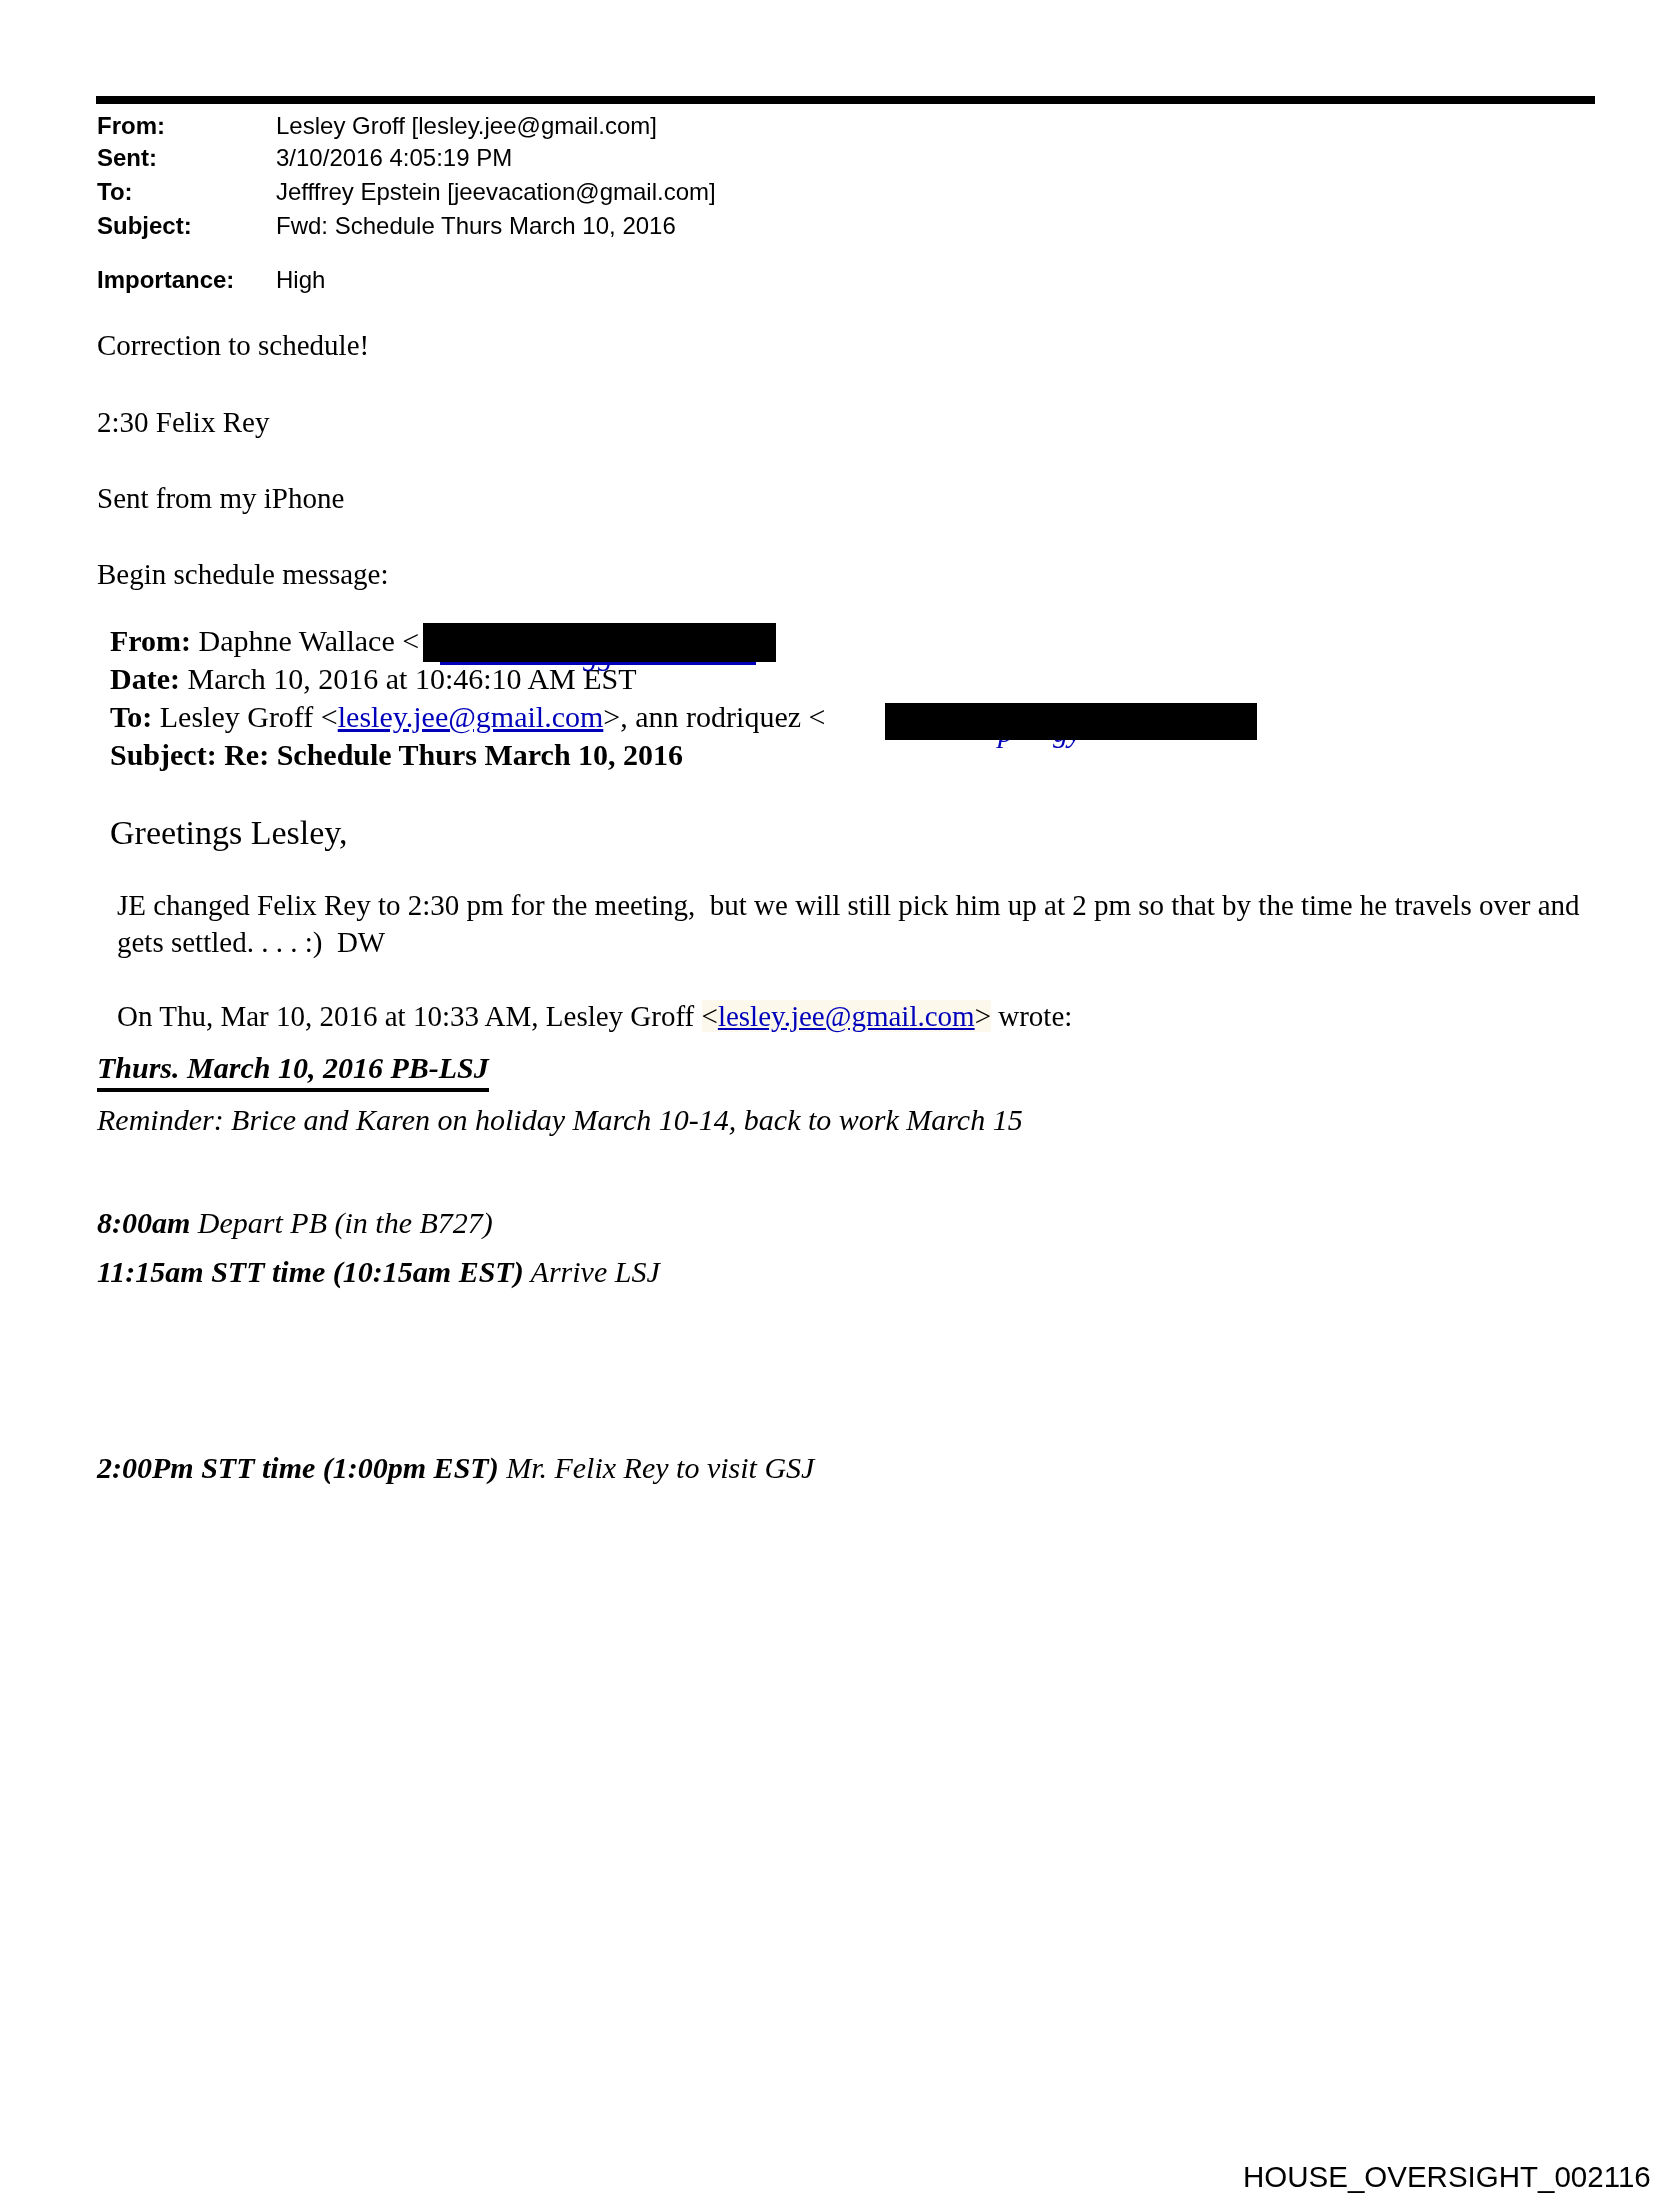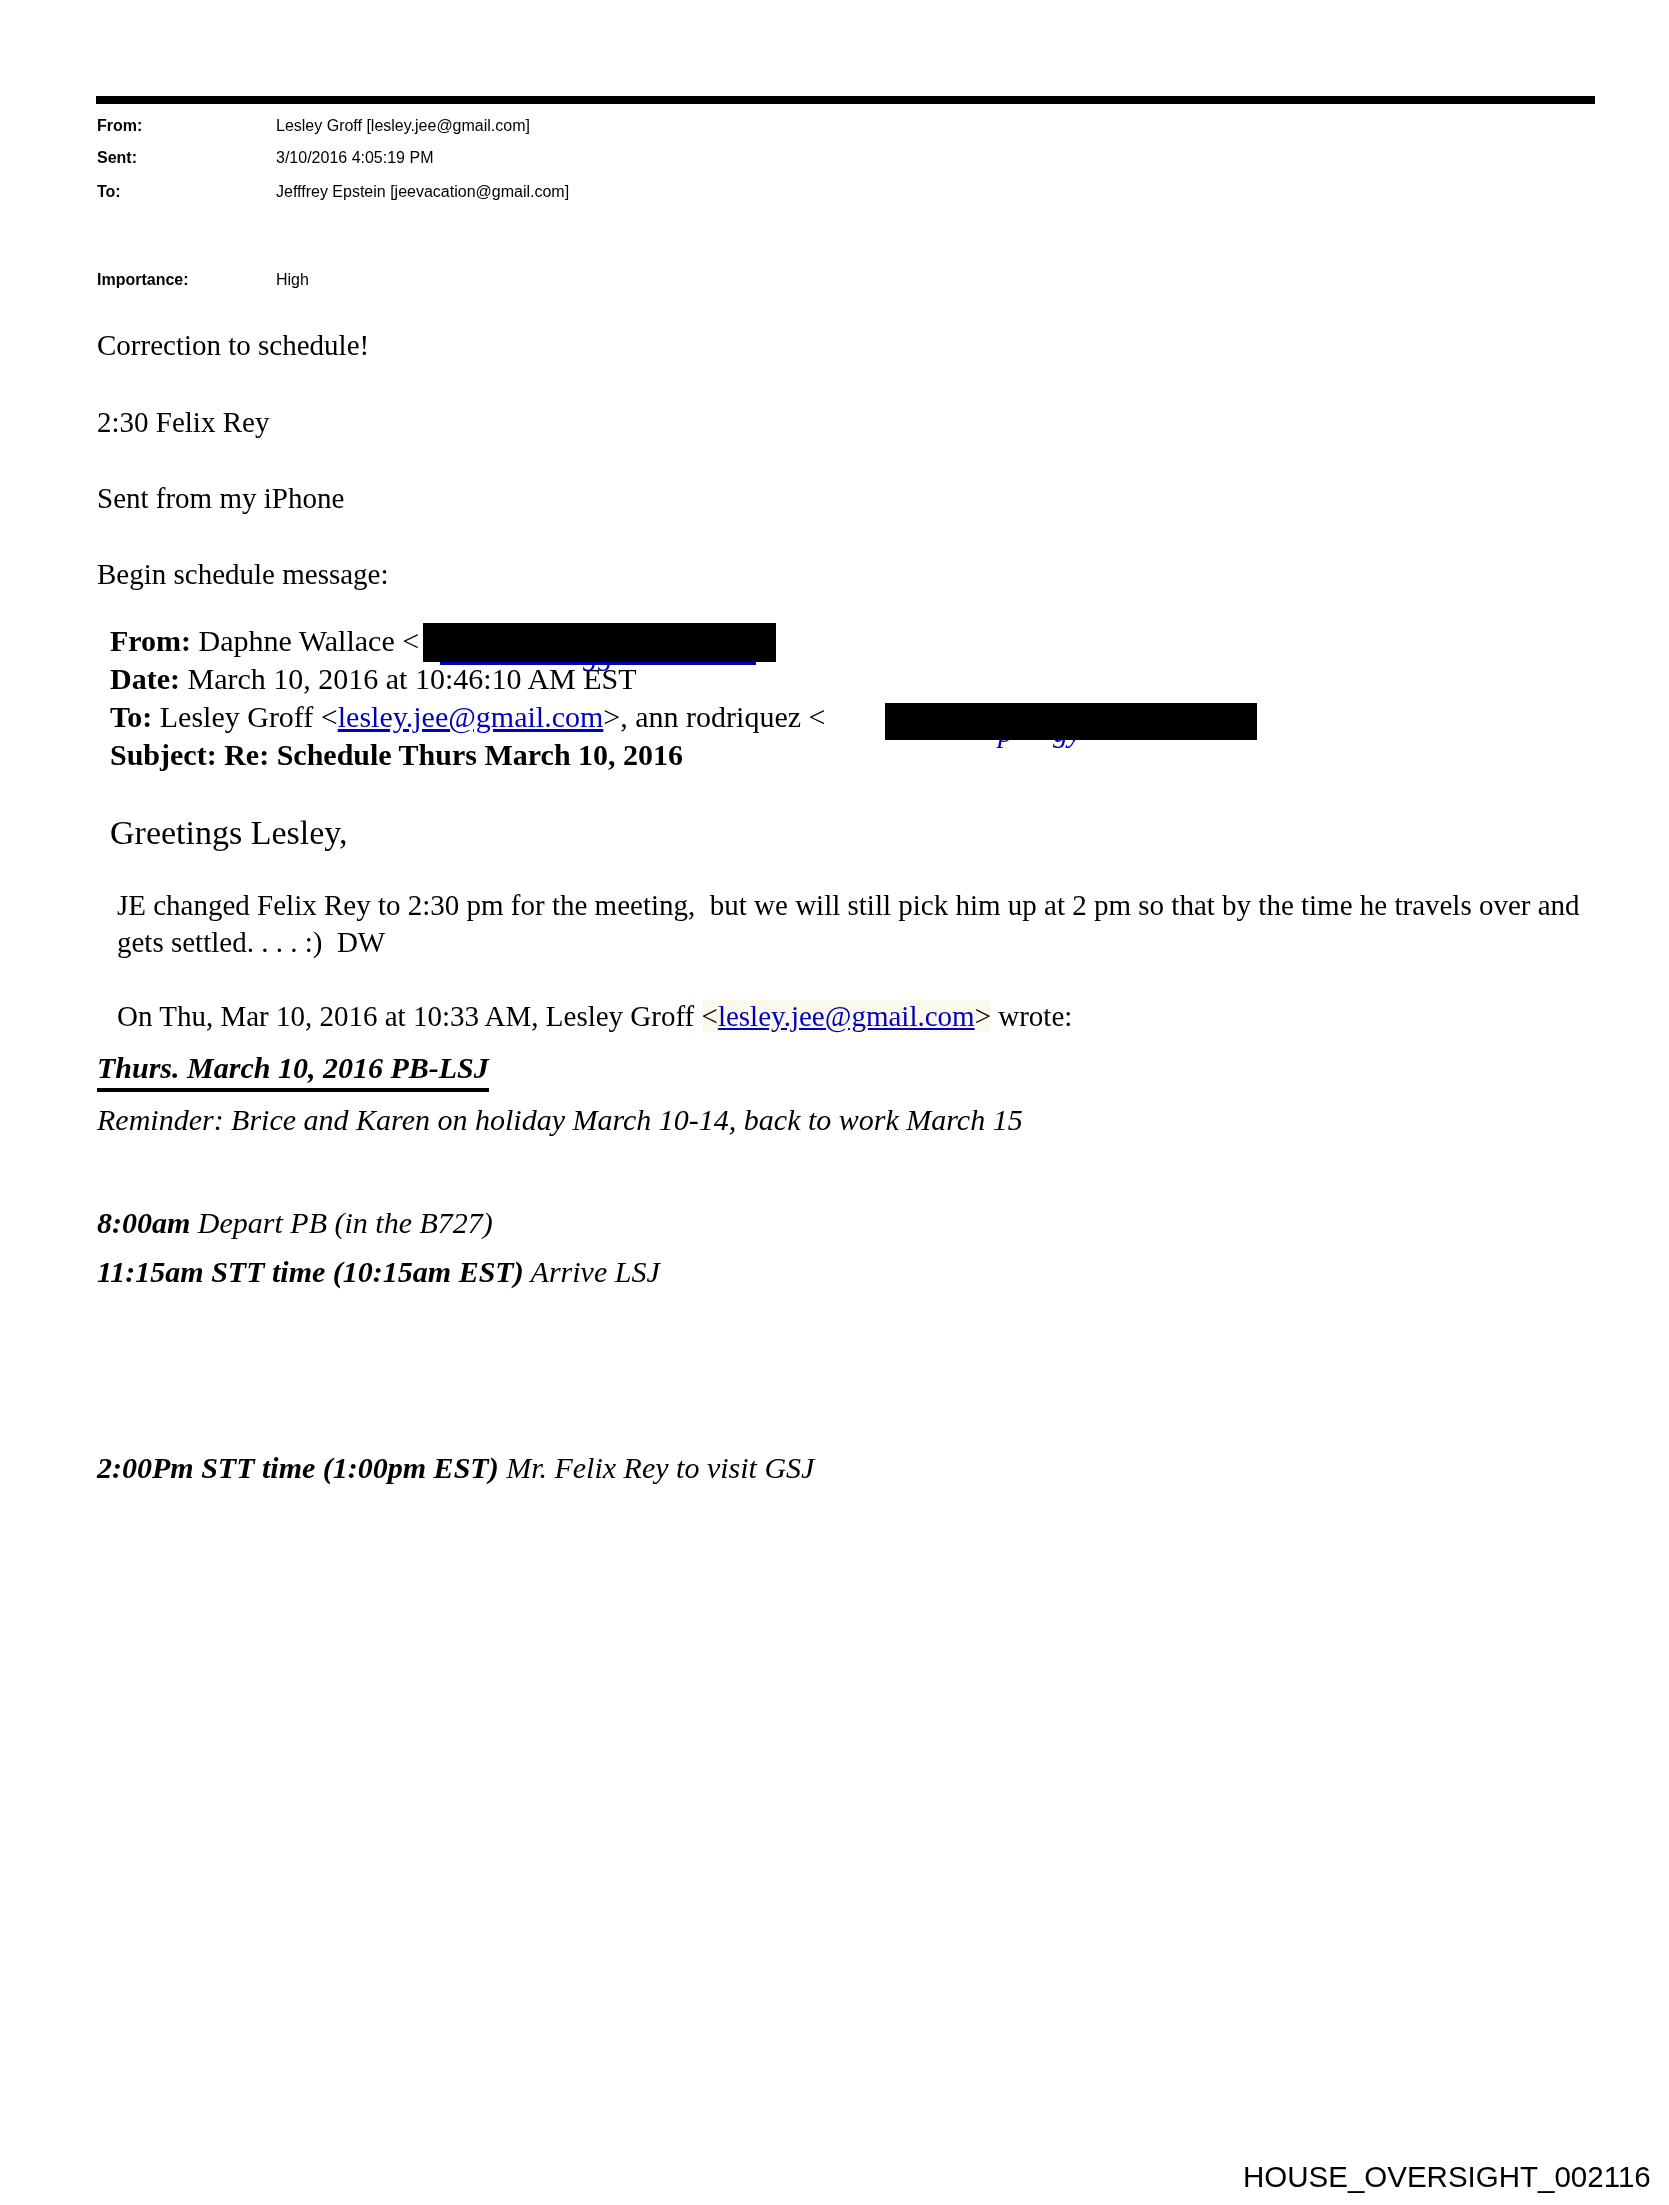--- a/index.html
+++ b/index.html
@@ -7,21 +7,21 @@
     position:relative;
     width:1669px;height:2205px;
     background:#ffffff;
     overflow:hidden;
     font-family:"Liberation Serif", serif;
     color:#000;
   }
   .abs{position:absolute;}
   .sans{font-family:"Liberation Sans", sans-serif;}
   .rule{background:#000;}
-  .hdr-row{left:97px;font-size:16px;line-height:29px;white-space:nowrap;}
+  .hdr-row{left:97px;font-size:24px;line-height:29px;white-space:nowrap;}
   .hdr-label{display:inline-block;width:179px;font-weight:bold;}
   .hdr-value{font-weight:normal;}
   .body-line{left:97px;font-size:29px;line-height:35px;white-space:nowrap;}
   .fwd-line{left:110px;font-size:30px;line-height:37px;white-space:nowrap;}
   .fwd-label{font-weight:bold;}
   .msg{left:97px;font-size:29px;line-height:37px;width:1479px;white-space:pre-wrap;margin-left:20px;}
   .link{color:#0000bb;text-decoration:underline;cursor:pointer;}
   .hl{background:#fcf9ec;}
   .redaction{background:#000;z-index:2;}
   .peek{color:#0000bb;z-index:1;font-size:30px;font-style:italic;}
@@ -40,20 +40,23 @@
   <div class="abs rule" style="left:96px;top:96px;width:1499px;height:7.9px;"></div>
 
   <div class="abs hdr-row sans" style="top:111px;">
     <span class="hdr-label">From:</span><span class="hdr-value">Lesley Groff [lesley.jee@gmail.com]</span>
   </div>
   <div class="abs hdr-row sans" style="top:143px;">
     <span class="hdr-label">Sent:</span><span class="hdr-value">3/10/2016 4:05:19 PM</span>
   </div>
   <div class="abs hdr-row sans" style="top:177px;">
     <span class="hdr-label">To:</span><span class="hdr-value">Jefffrey Epstein [jeevacation@gmail.com]</span>
+  </div>
+  <div class="abs hdr-row sans" style="top:211px;">
+    <span class="hdr-label">Subject:</span><span class="hdr-value">Fwd: Schedule Thurs March 10, 2016</span>
   </div>
   <div class="abs hdr-row sans" style="top:265px;">
     <span class="hdr-label">Importance:</span><span class="hdr-value">High</span>
   </div>
 
   <div class="abs body-line" style="top:328px;">Correction to schedule!</div>
   <div class="abs body-line" style="top:405px;">2:30 Felix Rey</div>
   <div class="abs body-line" style="top:481px;">Sent from my iPhone</div>
   <div class="abs body-line" style="top:557px;">Begin schedule message:</div>
 

